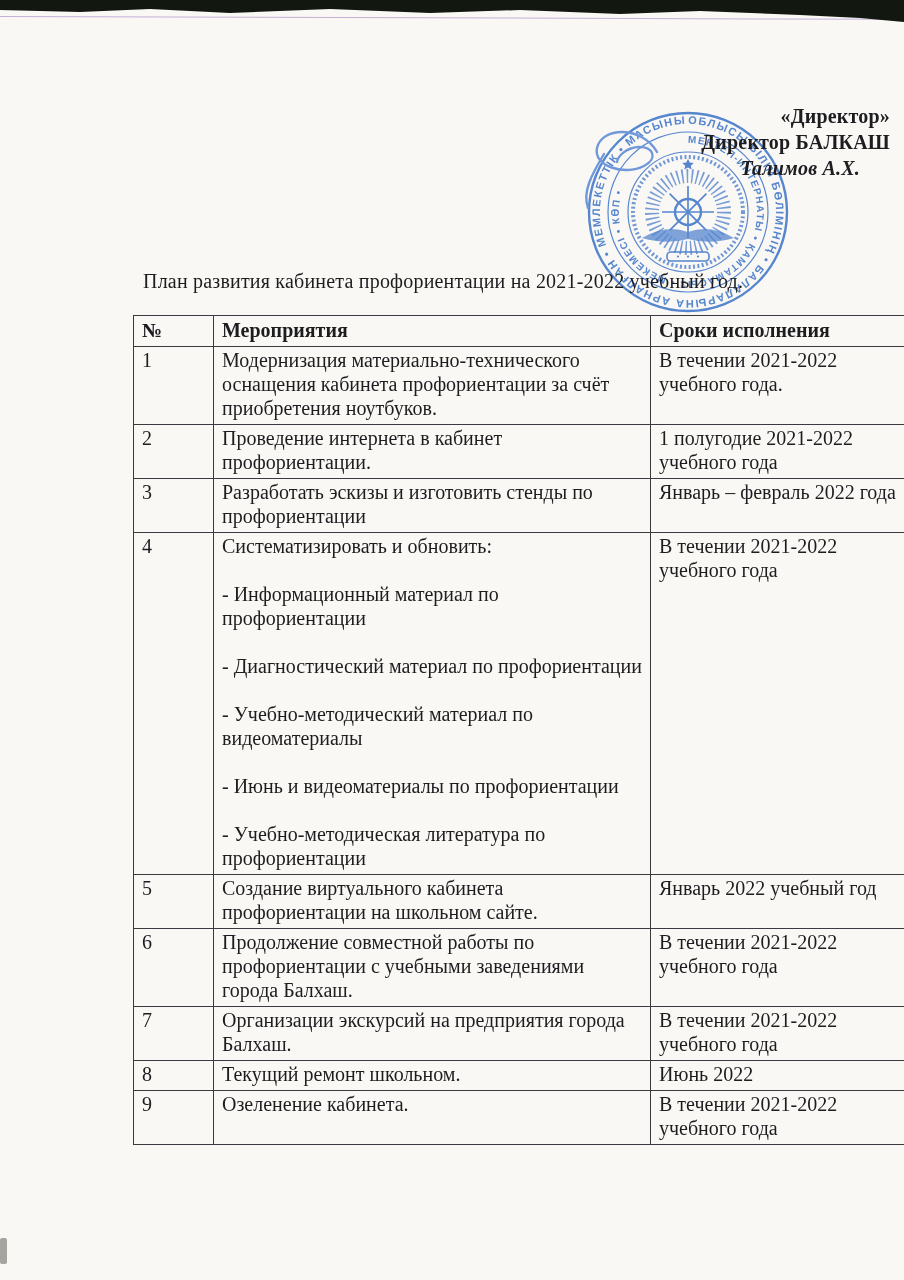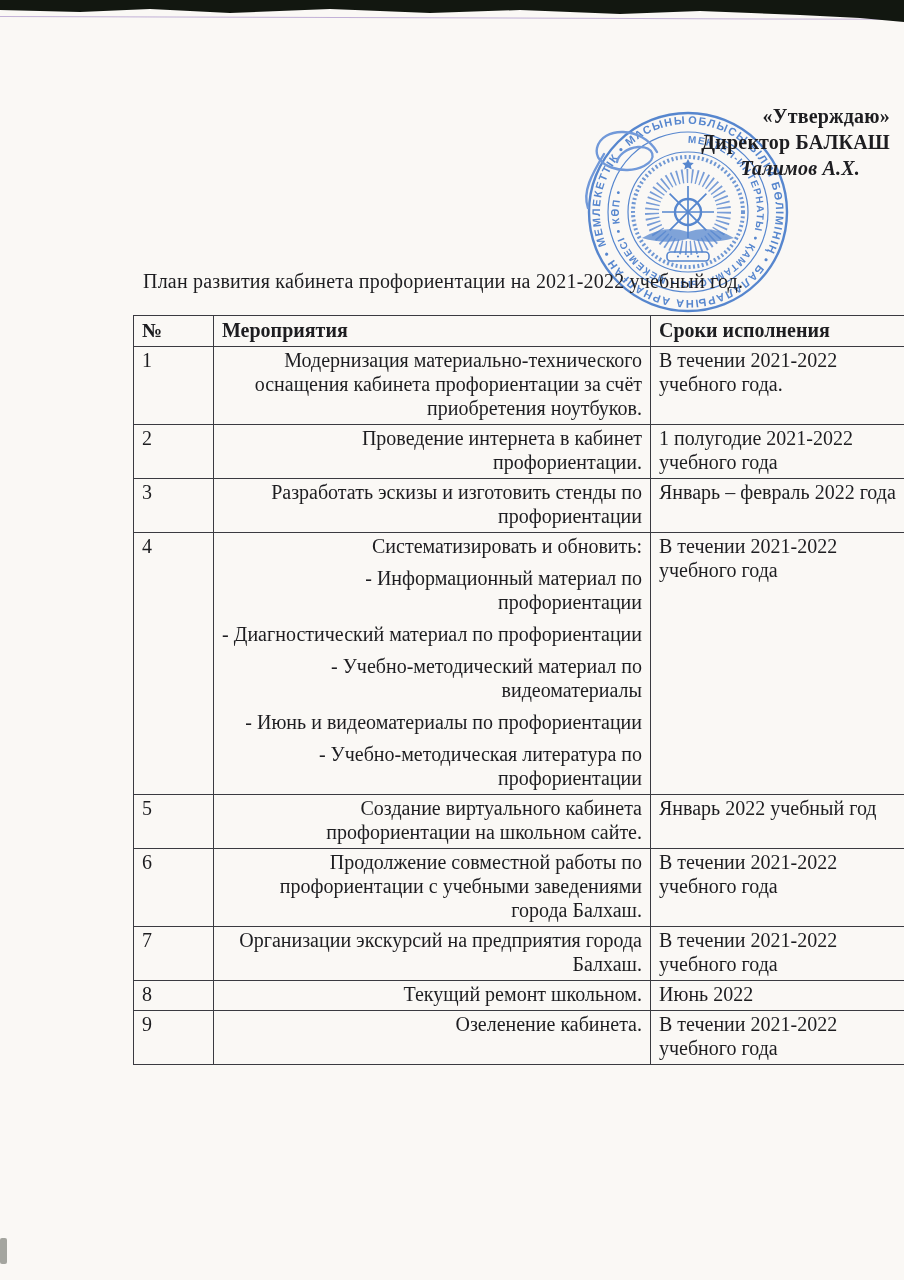--- a/index.html
+++ b/index.html
@@ -53,34 +53,34 @@
   table.plan th,table.plan td{
     border:1.6px solid #3a3a40;
     vertical-align:top;text-align:left;
     padding:1px 8px 4px 8px;
     font-weight:normal;
   }
   table.plan th{font-weight:bold;padding-top:2px;}
   .col-num{width:63px;}
   .col-activity{width:420px;}
   .col-deadline{width:247px;}
-  .cell-par{margin:0;text-align:right;}
-  .cell-par + .cell-par{margin-top:8px;}
+  .cell-par{margin:0;}
+  .cell-par + .cell-par{margin-top:24px;}
 </style>
 </head>
 <body>
 
 <div class="page">
 
   <div class="top-strip"></div>
   <div class="accent-line"></div>
   <div class="edge-mark"></div>
 
   <div class="approval">
-    <div class="l1">«Утверждаю»</div>
+    <div class="l1">«Директор»</div>
     <div class="l2">Директор БАЛКАШ</div>
     <div class="l3">Талимов А.Х.</div>
   </div>
 
   <svg class="stamp-svg" width="240" height="230" viewBox="0 0 240 230">
     <defs>
       <path id="ringOuter" d="M 128 24 A 88 88 0 1 1 127.9 24"></path>
       <path id="ringInner" d="M 128 43 A 69 69 0 1 1 127.9 43"></path>
     </defs>
     <g stroke="#4a80d4" fill="none">

